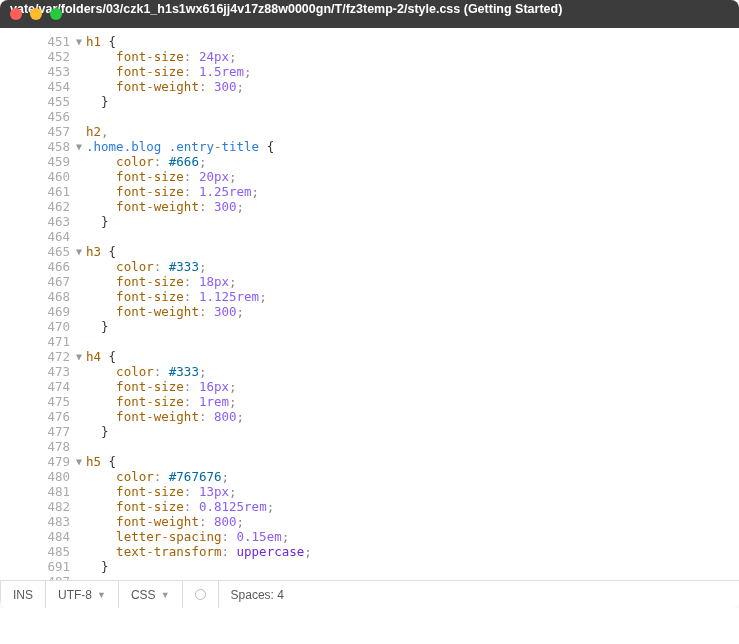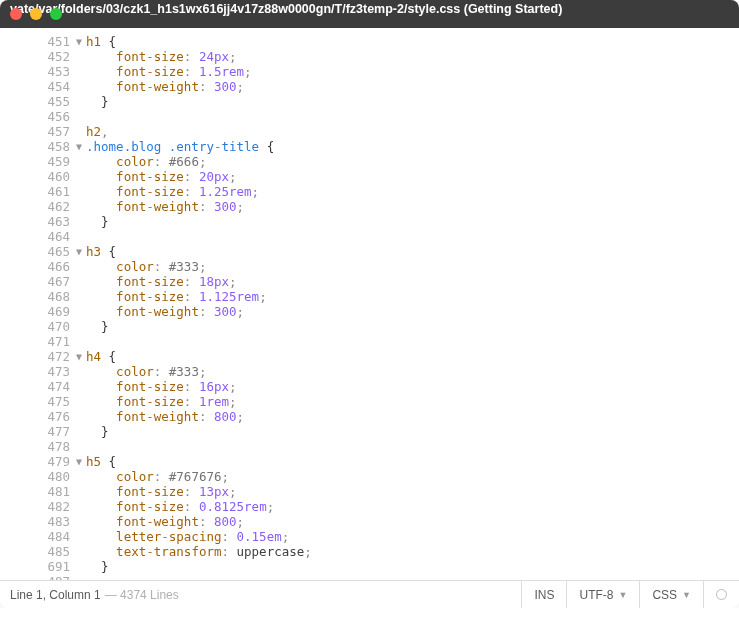--- a/index.html
+++ b/index.html
@@ -77,22 +77,22 @@
   white-space: pre;
 }
 .code .line { height: 15px; }
 .tok-tag { color: #a16207; }
 .tok-class { color: #2a7bde; }
 .tok-prop { color: #a16207; }
 .tok-punct { color: #888; }
 .tok-plain { color: #333; }
 .tok-op { color: #c76b29; }
 .tok-num { color: #8b5cf6; }
-.tok-hash { color: #737373; }
-.tok-kw { color: #404040; }
+.tok-hash { color: #0369a1; }
+.tok-kw { color: #6d28d9; }
 .tok-brace { color: #333; }
 .statusbar {
   height: 28px;
   border-top: 1px solid #ddd;
   display: flex;
   align-items: stretch;
   font-size: 12px;
   color: #5a5a5a;
   background: #fff;
 }
@@ -172,32 +172,31 @@
         <div class="ln">483</div>
         <div class="ln">484</div>
         <div class="ln">485</div>
         <div class="ln">691</div>
         <div class="ln">487</div>
       </div>
     <div class="code" id="code"><div class="line"><span class="tok-tag">h1</span><span class="tok-plain"> </span><span class="tok-brace">{</span></div><div class="line"><span class="tok-plain">    </span><span class="tok-prop">font</span><span class="tok-op">-</span><span class="tok-prop">size</span><span class="tok-punct">:</span><span class="tok-plain"> </span><span class="tok-num">24px</span><span class="tok-punct">;</span></div><div class="line"><span class="tok-plain">    </span><span class="tok-prop">font</span><span class="tok-op">-</span><span class="tok-prop">size</span><span class="tok-punct">:</span><span class="tok-plain"> </span><span class="tok-num">1.5rem</span><span class="tok-punct">;</span></div><div class="line"><span class="tok-plain">    </span><span class="tok-prop">font</span><span class="tok-op">-</span><span class="tok-prop">weight</span><span class="tok-punct">:</span><span class="tok-plain"> </span><span class="tok-num">300</span><span class="tok-punct">;</span></div><div class="line"><span class="tok-plain">  </span><span class="tok-brace">}</span></div><div class="line"></div><div class="line"><span class="tok-tag">h2</span><span class="tok-punct">,</span></div><div class="line"><span class="tok-class">.home.blog</span><span class="tok-plain"> </span><span class="tok-class">.entry</span><span class="tok-op">-</span><span class="tok-class">title</span><span class="tok-plain"> </span><span class="tok-brace">{</span></div><div class="line"><span class="tok-plain">    </span><span class="tok-prop">color</span><span class="tok-punct">:</span><span class="tok-plain"> </span><span class="tok-hash">#666</span><span class="tok-punct">;</span></div><div class="line"><span class="tok-plain">    </span><span class="tok-prop">font</span><span class="tok-op">-</span><span class="tok-prop">size</span><span class="tok-punct">:</span><span class="tok-plain"> </span><span class="tok-num">20px</span><span class="tok-punct">;</span></div><div class="line"><span class="tok-plain">    </span><span class="tok-prop">font</span><span class="tok-op">-</span><span class="tok-prop">size</span><span class="tok-punct">:</span><span class="tok-plain"> </span><span class="tok-num">1.25rem</span><span class="tok-punct">;</span></div><div class="line"><span class="tok-plain">    </span><span class="tok-prop">font</span><span class="tok-op">-</span><span class="tok-prop">weight</span><span class="tok-punct">:</span><span class="tok-plain"> </span><span class="tok-num">300</span><span class="tok-punct">;</span></div><div class="line"><span class="tok-plain">  </span><span class="tok-brace">}</span></div><div class="line"></div><div class="line"><span class="tok-tag">h3</span><span class="tok-plain"> </span><span class="tok-brace">{</span></div><div class="line"><span class="tok-plain">    </span><span class="tok-prop">color</span><span class="tok-punct">:</span><span class="tok-plain"> </span><span class="tok-hash">#333</span><span class="tok-punct">;</span></div><div class="line"><span class="tok-plain">    </span><span class="tok-prop">font</span><span class="tok-op">-</span><span class="tok-prop">size</span><span class="tok-punct">:</span><span class="tok-plain"> </span><span class="tok-num">18px</span><span class="tok-punct">;</span></div><div class="line"><span class="tok-plain">    </span><span class="tok-prop">font</span><span class="tok-op">-</span><span class="tok-prop">size</span><span class="tok-punct">:</span><span class="tok-plain"> </span><span class="tok-num">1.125rem</span><span class="tok-punct">;</span></div><div class="line"><span class="tok-plain">    </span><span class="tok-prop">font</span><span class="tok-op">-</span><span class="tok-prop">weight</span><span class="tok-punct">:</span><span class="tok-plain"> </span><span class="tok-num">300</span><span class="tok-punct">;</span></div><div class="line"><span class="tok-plain">  </span><span class="tok-brace">}</span></div><div class="line"></div><div class="line"><span class="tok-tag">h4</span><span class="tok-plain"> </span><span class="tok-brace">{</span></div><div class="line"><span class="tok-plain">    </span><span class="tok-prop">color</span><span class="tok-punct">:</span><span class="tok-plain"> </span><span class="tok-hash">#333</span><span class="tok-punct">;</span></div><div class="line"><span class="tok-plain">    </span><span class="tok-prop">font</span><span class="tok-op">-</span><span class="tok-prop">size</span><span class="tok-punct">:</span><span class="tok-plain"> </span><span class="tok-num">16px</span><span class="tok-punct">;</span></div><div class="line"><span class="tok-plain">    </span><span class="tok-prop">font</span><span class="tok-op">-</span><span class="tok-prop">size</span><span class="tok-punct">:</span><span class="tok-plain"> </span><span class="tok-num">1rem</span><span class="tok-punct">;</span></div><div class="line"><span class="tok-plain">    </span><span class="tok-prop">font</span><span class="tok-op">-</span><span class="tok-prop">weight</span><span class="tok-punct">:</span><span class="tok-plain"> </span><span class="tok-num">800</span><span class="tok-punct">;</span></div><div class="line"><span class="tok-plain">  </span><span class="tok-brace">}</span></div><div class="line"></div><div class="line"><span class="tok-tag">h5</span><span class="tok-plain"> </span><span class="tok-brace">{</span></div><div class="line"><span class="tok-plain">    </span><span class="tok-prop">color</span><span class="tok-punct">:</span><span class="tok-plain"> </span><span class="tok-hash">#767676</span><span class="tok-punct">;</span></div><div class="line"><span class="tok-plain">    </span><span class="tok-prop">font</span><span class="tok-op">-</span><span class="tok-prop">size</span><span class="tok-punct">:</span><span class="tok-plain"> </span><span class="tok-num">13px</span><span class="tok-punct">;</span></div><div class="line"><span class="tok-plain">    </span><span class="tok-prop">font</span><span class="tok-op">-</span><span class="tok-prop">size</span><span class="tok-punct">:</span><span class="tok-plain"> </span><span class="tok-num">0.8125rem</span><span class="tok-punct">;</span></div><div class="line"><span class="tok-plain">    </span><span class="tok-prop">font</span><span class="tok-op">-</span><span class="tok-prop">weight</span><span class="tok-punct">:</span><span class="tok-plain"> </span><span class="tok-num">800</span><span class="tok-punct">;</span></div><div class="line"><span class="tok-plain">    </span><span class="tok-prop">letter</span><span class="tok-op">-</span><span class="tok-prop">spacing</span><span class="tok-punct">:</span><span class="tok-plain"> </span><span class="tok-num">0.15em</span><span class="tok-punct">;</span></div><div class="line"><span class="tok-plain">    </span><span class="tok-prop">text</span><span class="tok-op">-</span><span class="tok-prop">transform</span><span class="tok-punct">:</span><span class="tok-plain"> </span><span class="tok-kw">uppercase</span><span class="tok-punct">;</span></div><div class="line"><span class="tok-plain">  </span><span class="tok-brace">}</span></div><div class="line"></div></div>
   </div>
 
   <div class="statusbar">
-    <div class="status-left">
-      <span>Line 1, Column 1</span>
-      <span class="status-dim"> — 4374 Lines</span>
-    </div>
     <div class="status-cell">
       <span>INS</span>
     </div>
     <div class="status-cell">
       <span>UTF-8</span>
       <span class="dd-arrow">▼</span>
     </div>
     <div class="status-cell">
       <span>CSS</span>
       <span class="dd-arrow">▼</span>
     </div>
     <div class="status-cell">
       <div class="circle-outline"></div>
     </div>
+    <div class="status-cell">
+      <span>Spaces:  4</span>
+    </div>
   </div>
 </div>
 
 </body></html>

